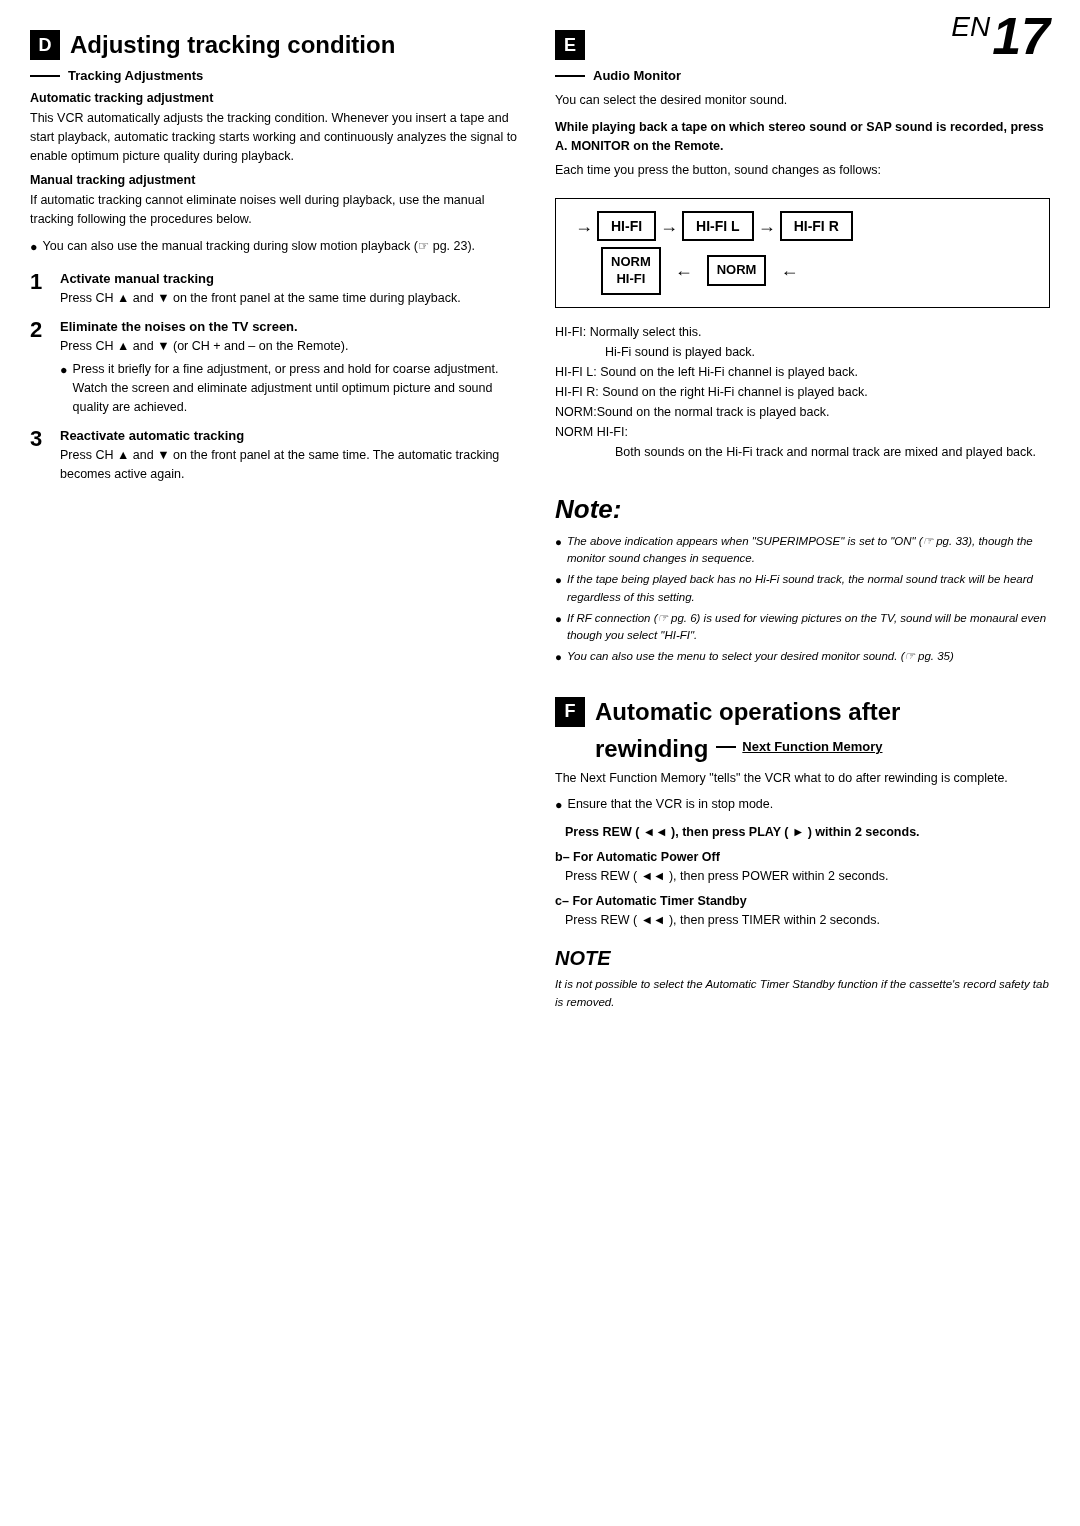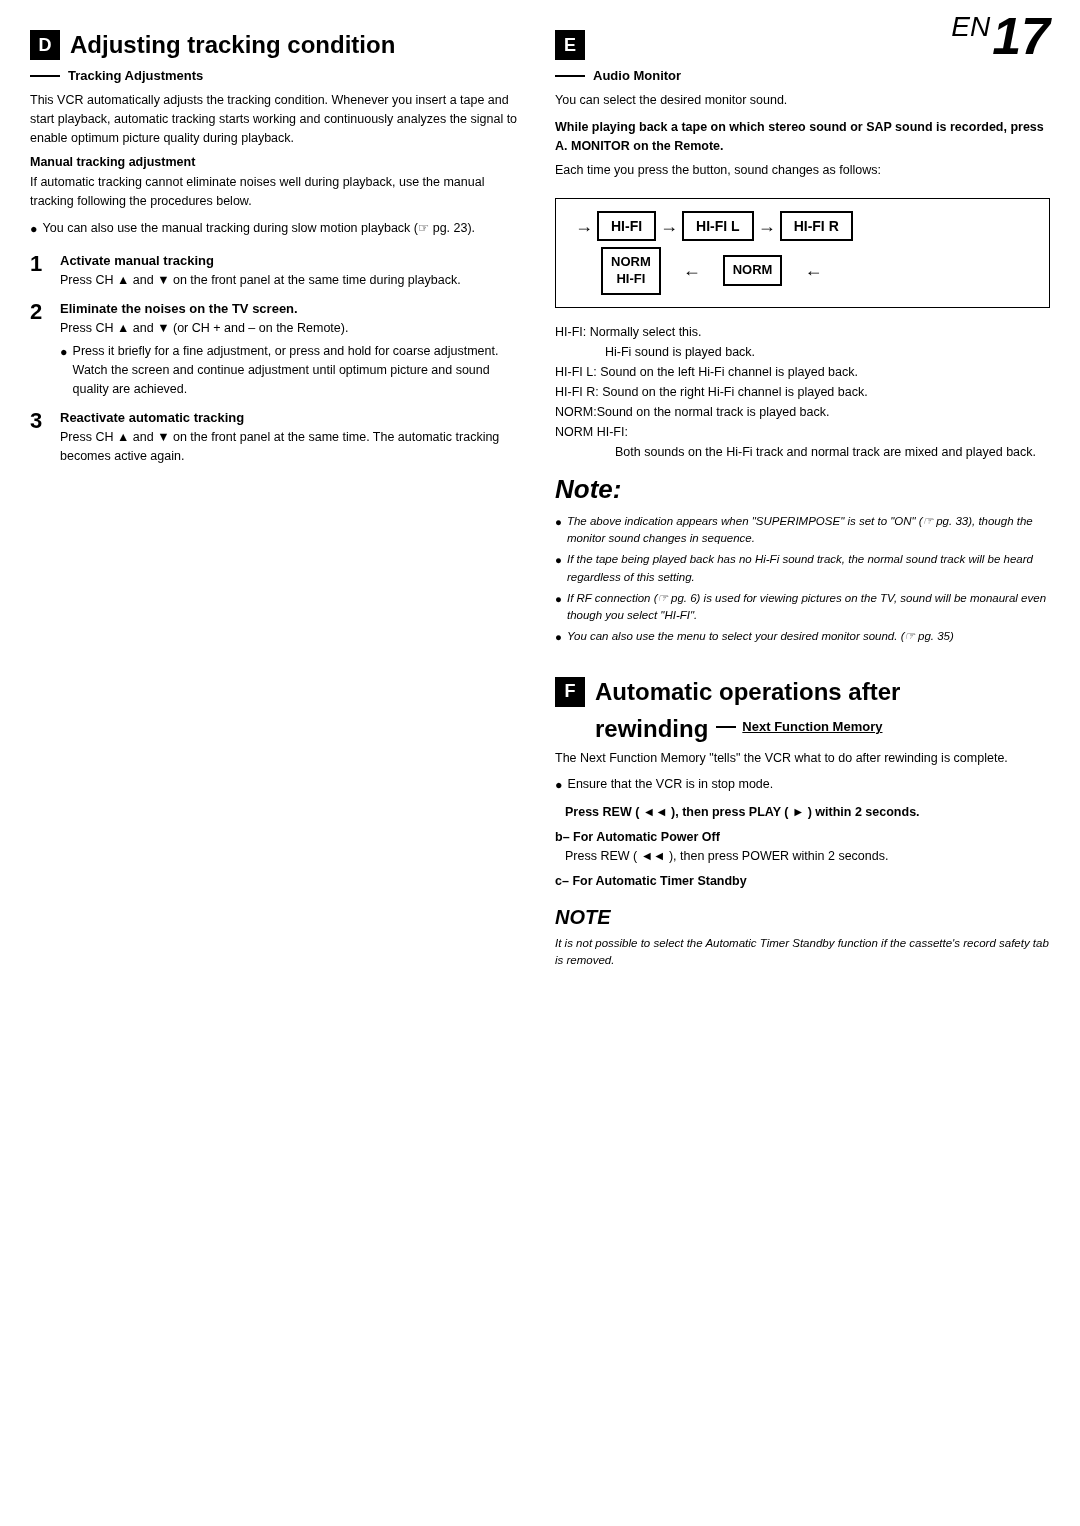--- a/index.html
+++ b/index.html
@@ -134,21 +134,21 @@
       margin-top: 4px;
       font-size: 12.5px;
       line-height: 1.5;
     }
     .bullet-dot {
       flex-shrink: 0;
       margin-top: 1px;
     }
     
     .note-section {
-      margin-top: 12px;
+      margin-top: 32px;
     }
     .note-title {
       font-size: 26px;
       font-style: italic;
       font-weight: bold;
       margin-bottom: 8px;
     }
     .note-italic {
       font-size: 11.5px;
       font-style: italic;
@@ -179,21 +179,21 @@
     }
     .hifi-arrow {
       font-size: 18px;
       margin: 0 4px;
       font-weight: bold;
     }
     .hifi-bottom-row {
       display: flex;
       align-items: center;
       justify-content: flex-start;
-      gap: 16px;
+      gap: 8px;
     }
     .hifi-norm-box {
       border: 2px solid #000;
       padding: 5px 8px;
       font-weight: bold;
       font-size: 13px;
       text-align: center;
       background: #fff;
       line-height: 1.3;
     }
@@ -256,20 +256,21 @@
       <div class="section-header">
         <span class="section-letter">D</span>
         <span class="section-title">Adjusting tracking condition</span>
       </div>
 
       <div class="subsection-line">
         <div class="subsection-line-bar"></div>
         <span class="subsection-title">Tracking Adjustments</span>
       </div>
 
+      <div class="bold-heading">Automatic tracking adjustment</div>
       <div class="body-text">This VCR automatically adjusts the tracking condition. Whenever you insert a tape and start playback, automatic tracking starts working and continuously analyzes the signal to enable optimum picture quality during playback.</div>
 
       <div class="bold-heading">Manual tracking adjustment</div>
       <div class="body-text">If automatic tracking cannot eliminate noises well during playback, use the manual tracking following the procedures below.</div>
       <div class="bullet-item">
         <span class="bullet-dot">●</span>
         <span>You can also use the manual tracking during slow motion playback (☞ pg. 23).</span>
       </div>
 
       <div class="step" style="margin-top:14px;">
@@ -280,21 +281,21 @@
         </div>
       </div>
 
       <div class="step">
         <div class="step-number">2</div>
         <div class="step-content">
           <div class="step-title">Eliminate the noises on the TV screen.</div>
           <div class="step-body">Press CH ▲ and ▼ (or CH + and – on the Remote).</div>
           <div class="bullet-item">
             <span class="bullet-dot">●</span>
-            <span>Press it briefly for a fine adjustment, or press and hold for coarse adjustment. Watch the screen and continue adjustment until optimum picture and sound quality are achieved.</span>
+            <span>Press it briefly for a fine adjustment, or press and hold for coarse adjustment. Watch the screen and eliminate adjustment until optimum picture and sound quality are achieved.</span>
           </div>
         </div>
       </div>
 
       <div class="step">
         <div class="step-number">3</div>
         <div class="step-content">
           <div class="step-title">Reactivate automatic tracking</div>
           <div class="step-body">Press CH ▲ and ▼ on the front panel at the same time. The automatic tracking becomes active again.</div>
         </div>
@@ -401,20 +402,21 @@
         <span class="bullet-dot">●</span>
         <span>Ensure that the VCR is in stop mode.</span>
       </div>
 
       <div class="body-text" style="padding-left:10px;font-weight:bold;">Press REW (  ◄◄ ), then press PLAY ( ► ) within 2 seconds.</div>
 
       <div class="sub-label-item">b– For Automatic Power Off</div>
       <div class="body-text" style="padding-left:10px;">Press REW (  ◄◄ ), then press POWER within 2 seconds.</div>
 
       <div class="sub-label-item">c– For Automatic Timer Standby</div>
+      <div class="body-text" style="padding-left:10px;">Press REW (  ◄◄ ), then press TIMER within 2 seconds.</div>
 
       <div style="margin-top:18px;">
         <div style="font-size:20px; font-weight:bold; font-style:italic; margin-bottom:6px;">NOTE</div>
         <div class="bottom-note-italic">It is not possible to select the Automatic Timer Standby function if the cassette's record safety tab is removed.</div>
       </div>
 
     </div>
   </div>
 
 </div>

